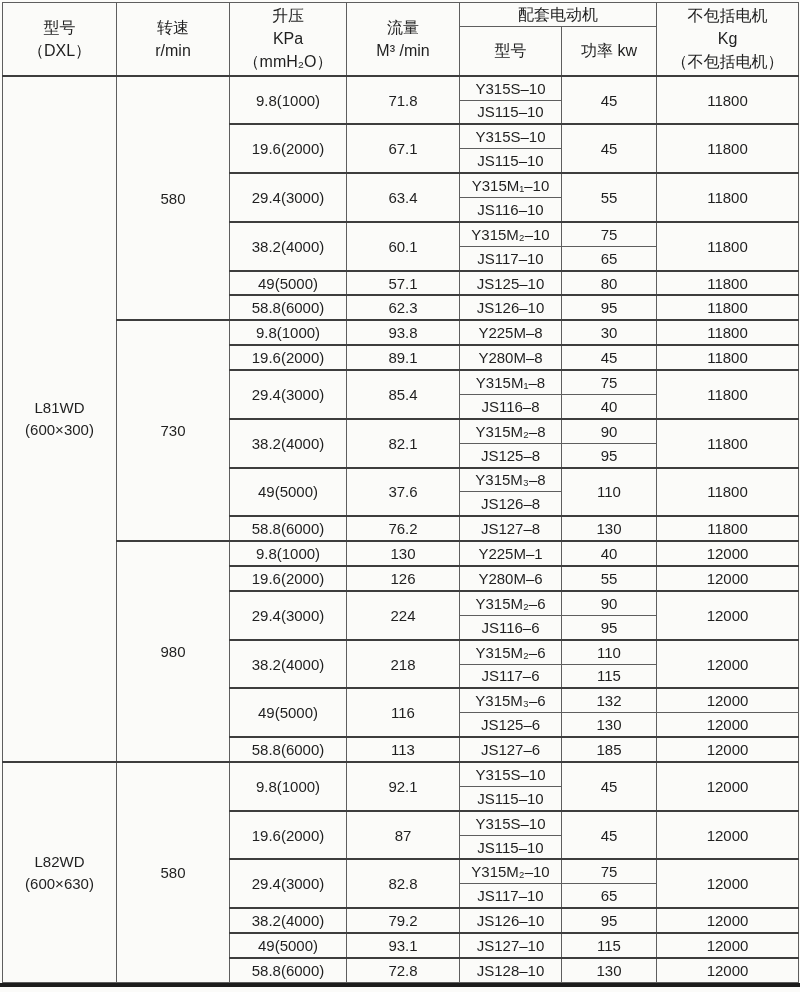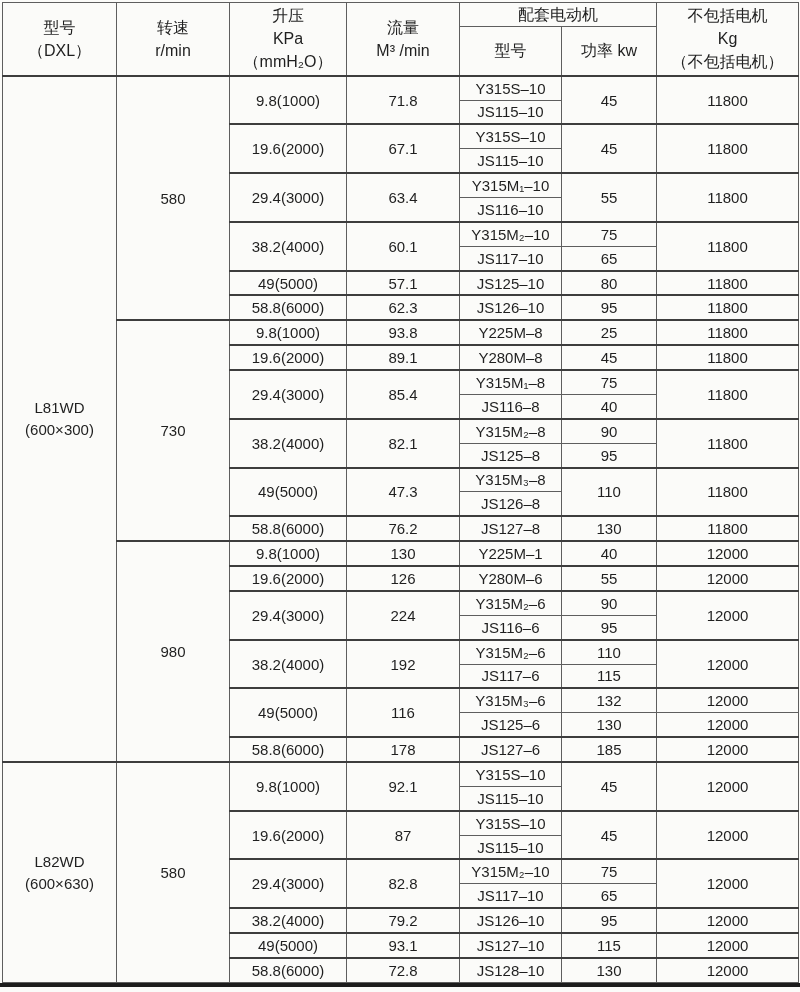--- a/index.html
+++ b/index.html
@@ -167,21 +167,21 @@
           <td>62.3</td>
           <td>JS126–10</td>
           <td>95</td>
           <td>11800</td>
         </tr>
         <tr class="sep">
           <td rowspan="9">730</td>
           <td>9.8(1000)</td>
           <td>93.8</td>
           <td>Y225M–8</td>
-          <td>25</td>
+          <td>30</td>
           <td>11800</td>
         </tr>
         <tr class="sep">
           <td>19.6(2000)</td>
           <td>89.1</td>
           <td>Y280M–8</td>
           <td>45</td>
           <td>11800</td>
         </tr>
         <tr class="sep">
@@ -201,21 +201,21 @@
           <td>Y315M₂–8</td>
           <td>90</td>
           <td rowspan="2">11800</td>
         </tr>
         <tr>
           <td>JS125–8</td>
           <td>95</td>
         </tr>
         <tr class="sep">
           <td rowspan="2">49(5000)</td>
-          <td rowspan="2">47.3</td>
+          <td rowspan="2">37.6</td>
           <td>Y315M₃–8</td>
           <td rowspan="2">110</td>
           <td rowspan="2">11800</td>
         </tr>
         <tr>
           <td>JS126–8</td>
         </tr>
         <tr class="sep">
           <td>58.8(6000)</td>
           <td>76.2</td>
@@ -244,21 +244,21 @@
           <td>Y315M₂–6</td>
           <td>90</td>
           <td rowspan="2">12000</td>
         </tr>
         <tr>
           <td>JS116–6</td>
           <td>95</td>
         </tr>
         <tr class="sep">
           <td rowspan="2">38.2(4000)</td>
-          <td rowspan="2">192</td>
+          <td rowspan="2">218</td>
           <td>Y315M₂–6</td>
           <td>110</td>
           <td rowspan="2">12000</td>
         </tr>
         <tr>
           <td>JS117–6</td>
           <td>115</td>
         </tr>
         <tr class="sep">
           <td rowspan="2">49(5000)</td>
@@ -267,21 +267,21 @@
           <td>132</td>
           <td>12000</td>
         </tr>
         <tr>
           <td>JS125–6</td>
           <td>130</td>
           <td>12000</td>
         </tr>
         <tr class="sep">
           <td>58.8(6000)</td>
-          <td>178</td>
+          <td>113</td>
           <td>JS127–6</td>
           <td>185</td>
           <td>12000</td>
         </tr>
         <tr class="sep">
           <td rowspan="9">
             <div>L82WD</div>
             <div>(600×630)</div>
           </td>
           <td rowspan="9">580</td>

